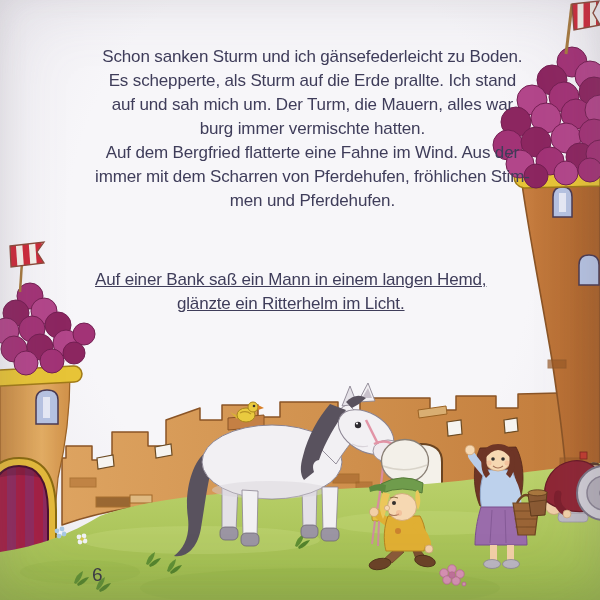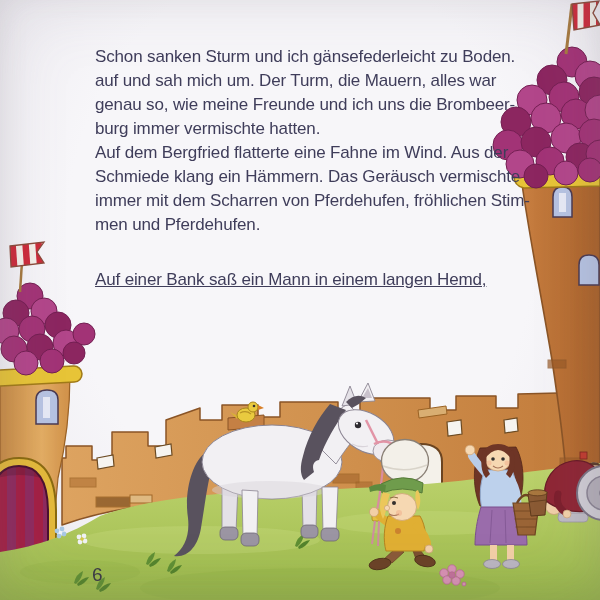--- a/index.html
+++ b/index.html
@@ -7,21 +7,21 @@
     position:relative;width:600px;height:600px;overflow:hidden;
     background:radial-gradient(ellipse at 50% 40%, #f7f6f9 55%, #efedf2 85%, #e9e6ee 100%);
     font-family:"Liberation Sans", sans-serif;
   }
   .page::after{
     content:"";position:absolute;inset:0;pointer-events:none;z-index:5;
     box-shadow:inset 0 0 70px rgba(120,110,130,.16), inset 0 -8px 30px rgba(110,100,90,.10);
   }
   svg.illustration{position:absolute;left:0;top:0;z-index:1;}
   .text-block{position:absolute;z-index:3;color:#3f3d5a;}
-  .para{position:absolute;left:95px;margin:0;font-size:17px;line-height:24px;letter-spacing:-0.15px;}
+  .para{position:absolute;left:95px;margin:0;font-size:17px;line-height:24px;letter-spacing:-0.15px;text-align:center;}
   .para-1{top:45px;}
   .para-2{top:268px;text-decoration:underline;}
   .line{white-space:nowrap;}
   .page-number{
     position:absolute;z-index:3;left:92px;top:564px;
     font-size:19px;color:#3b3a45;
   }
 </style>
 </head>
 <body>
@@ -352,28 +352,28 @@
         <circle cx="447" cy="580" r="4.2" fill="#d892b4"></circle>
     <circle cx="456" cy="581" r="4.2" fill="#d892b4"></circle>
         <circle cx="452" cy="575" r="3.2" fill="#c2709a"></circle>
     <circle cx="464" cy="584" r="2" fill="#d892b4"></circle>
   </g>
 </svg>
 
 <div class="text-block">
   <div class="para para-1">
     <div class="line">Schon sanken Sturm und ich gänsefederleicht zu Boden.</div>
+    <div class="line">Es schepperte, als Sturm auf die Erde prallte. Ich stand</div>
     <div class="line">auf und sah mich um. Der Turm, die Mauern, alles war</div>
-    <div class="line">genau so, wie meine Freunde und ich uns die Brombeer-</div>
     <div class="line">burg immer vermischte hatten.</div>
     <div class="line">Auf dem Bergfried flatterte eine Fahne im Wind. Aus der</div>
-    <div class="line">Schmiede klang ein Hämmern. Das Geräusch vermischte</div>
     <div class="line">immer mit dem Scharren von Pferdehufen, fröhlichen Stim-</div>
     <div class="line">men und Pferdehufen.</div>
   </div>
   <div class="para para-2">
     <div class="line">Auf einer Bank saß ein Mann in einem langen Hemd,</div>
+    <div class="line">glänzte ein Ritterhelm im Licht.</div>
   </div>
 </div>
 
 <div class="page-number">6</div>
 
 </div>
 
 </body></html>

